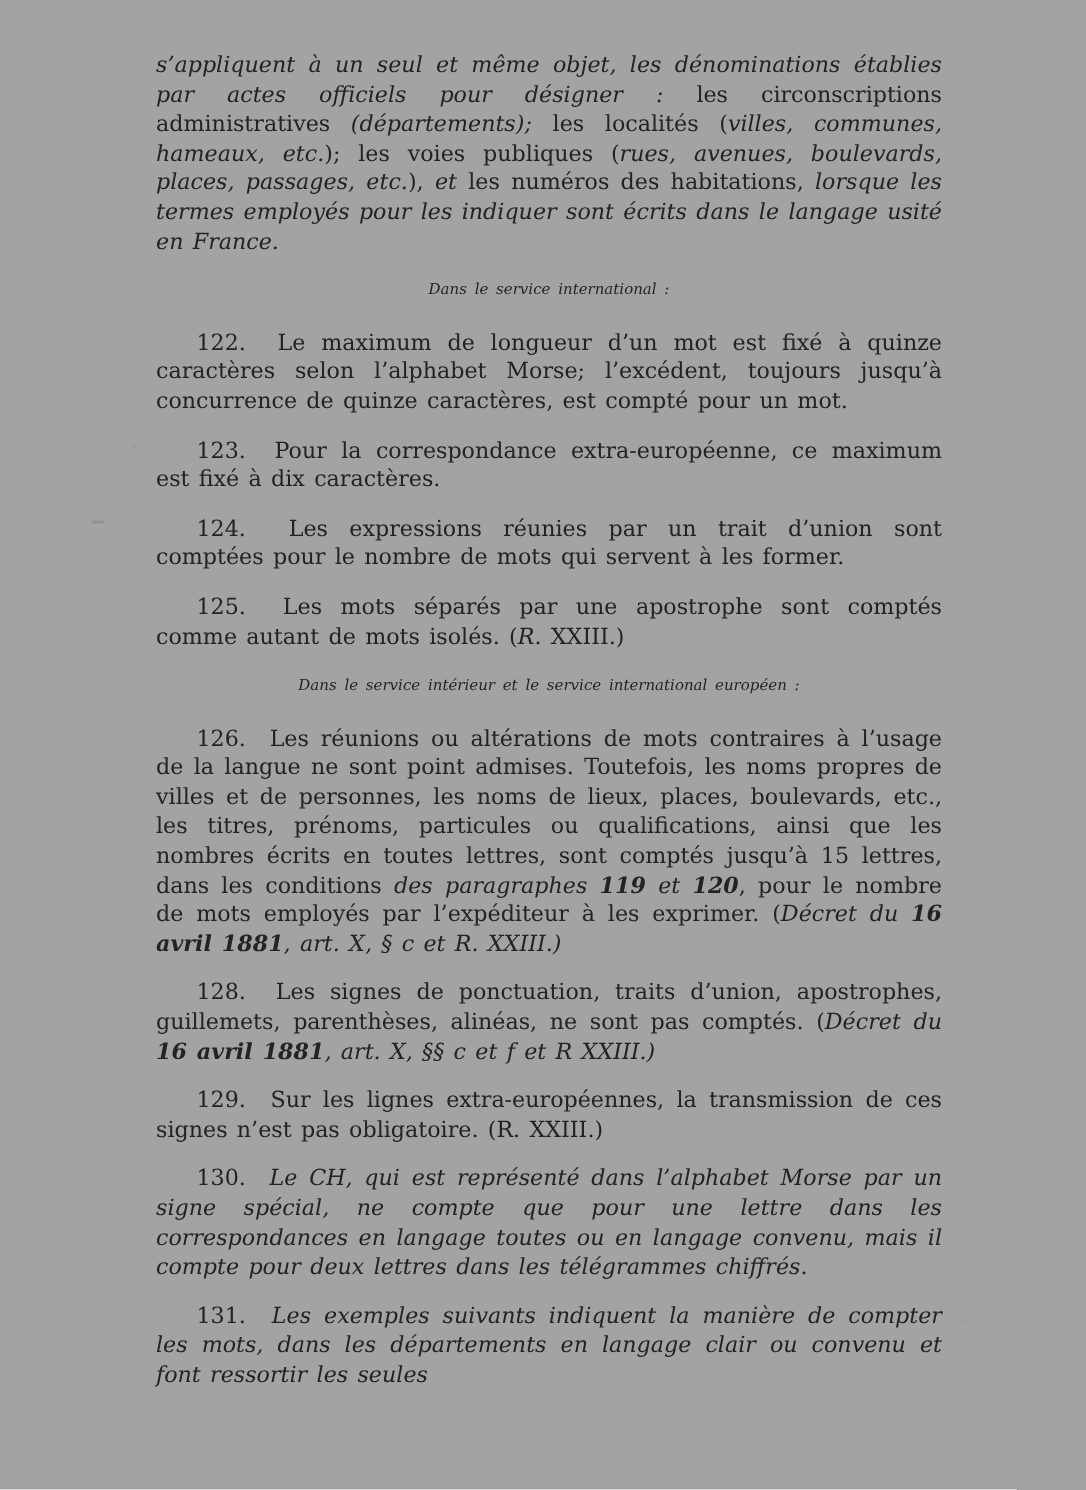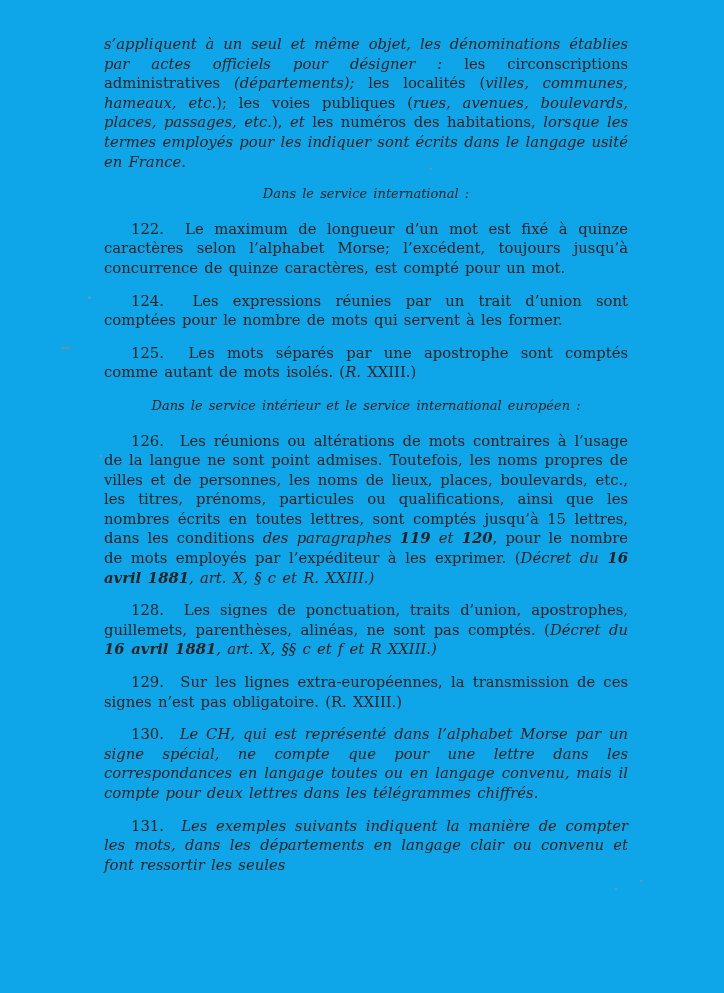--- a/index.html
+++ b/index.html
@@ -4,21 +4,21 @@
 <style>
   html, body {
     margin: 0;
     padding: 0;
     background: #ffffff;
   }
   .page {
     position: relative;
     width: 724px;
     height: 993px;
-    background: #0ea5e9;
+    background: #a3a3a3;
     font-family: "DejaVu Serif", "Liberation Serif", serif;
     color: #232323;
     overflow: hidden;
   }
   .text-block {
     position: absolute;
     left: 104px;
     top: 34px;
     width: 524px;
   }
@@ -26,21 +26,21 @@
     margin: 0 0 13px 0;
     font-size: 14.8px;
     line-height: 19.6px;
     text-align: justify;
     text-indent: 27px;
     word-spacing: 1.5px;
   }
   .no-indent { text-indent: 0; }
   .heading {
     margin: 12px 0 15px 0;
-    font-size: 13px;
+    font-size: 10px;
     line-height: 19.6px;
     text-align: center;
     text-indent: 0;
     font-style: italic;
     word-spacing: 2px;
   }
   .heading-2 { margin-top: 14px; }
   .rm { font-style: normal; }
   .it { font-style: italic; }
   .itb { font-style: italic; font-weight: 600; }
@@ -64,20 +64,21 @@
 <div class="page">
 
   <div class="text-block">
 
     <p class="para no-indent"><span class="it">s’appliquent à un seul et même objet, les dénominations établies par actes officiels pour désigner&nbsp;: </span><span class="rm">les circonscriptions administratives </span><span class="it">(départements); </span><span class="rm">les localités (</span><span class="it">villes, communes, hameaux, etc.</span><span class="rm">); les voies publiques (</span><span class="it">rues, avenues, boulevards, places, passages, etc.</span><span class="rm">), </span><span class="it">et </span><span class="rm">les numéros des habitations, </span><span class="it">lorsque les termes employés pour les indiquer sont écrits dans le langage usité en France.</span></p>
 
     <p class="heading"><span class="it">Dans le service international&nbsp;:</span></p>
 
     <p class="para"><span class="rm">122.&nbsp; Le maximum de longueur d’un mot est fixé à quinze caractères selon l’alphabet Morse; l’excédent, toujours jusqu’à concurrence de quinze caractères, est compté pour un mot.</span></p>
 
+    <p class="para"><span class="rm">123.&nbsp; Pour la correspondance extra-européenne, ce maximum est fixé à dix caractères.</span></p>
 
     <p class="para"><span class="rm">124.&nbsp; Les expressions réunies par un trait d’union sont comptées pour le nombre de mots qui servent à les former.</span></p>
 
     <p class="para"><span class="rm">125.&nbsp; Les mots séparés par une apostrophe sont comptés comme autant de mots isolés. (</span><span class="it">R.</span><span class="rm">&nbsp;XXIII.)</span></p>
 
     <p class="heading heading-2"><span class="it">Dans le service intérieur et le service international européen&nbsp;:</span></p>
 
     <p class="para"><span class="rm">126.&nbsp; Les réunions ou altérations de mots contraires à l’usage de la langue ne sont point admises. Toutefois, les noms propres de villes et de personnes, les noms de lieux, places, boulevards, etc., les titres, prénoms, particules ou qualifications, ainsi que les nombres écrits en toutes lettres, sont comptés jusqu’à 15 lettres, dans les conditions </span><span class="it">des paragraphes </span><span class="itb">119</span><span class="it"> et </span><span class="itb">120</span><span class="rm">, pour le nombre de mots employés par l’expéditeur à les exprimer. (</span><span class="it">Décret du </span><span class="itb">16 avril 1881</span><span class="it">, art. X, § c et R. XXIII.)</span></p>
 
 

